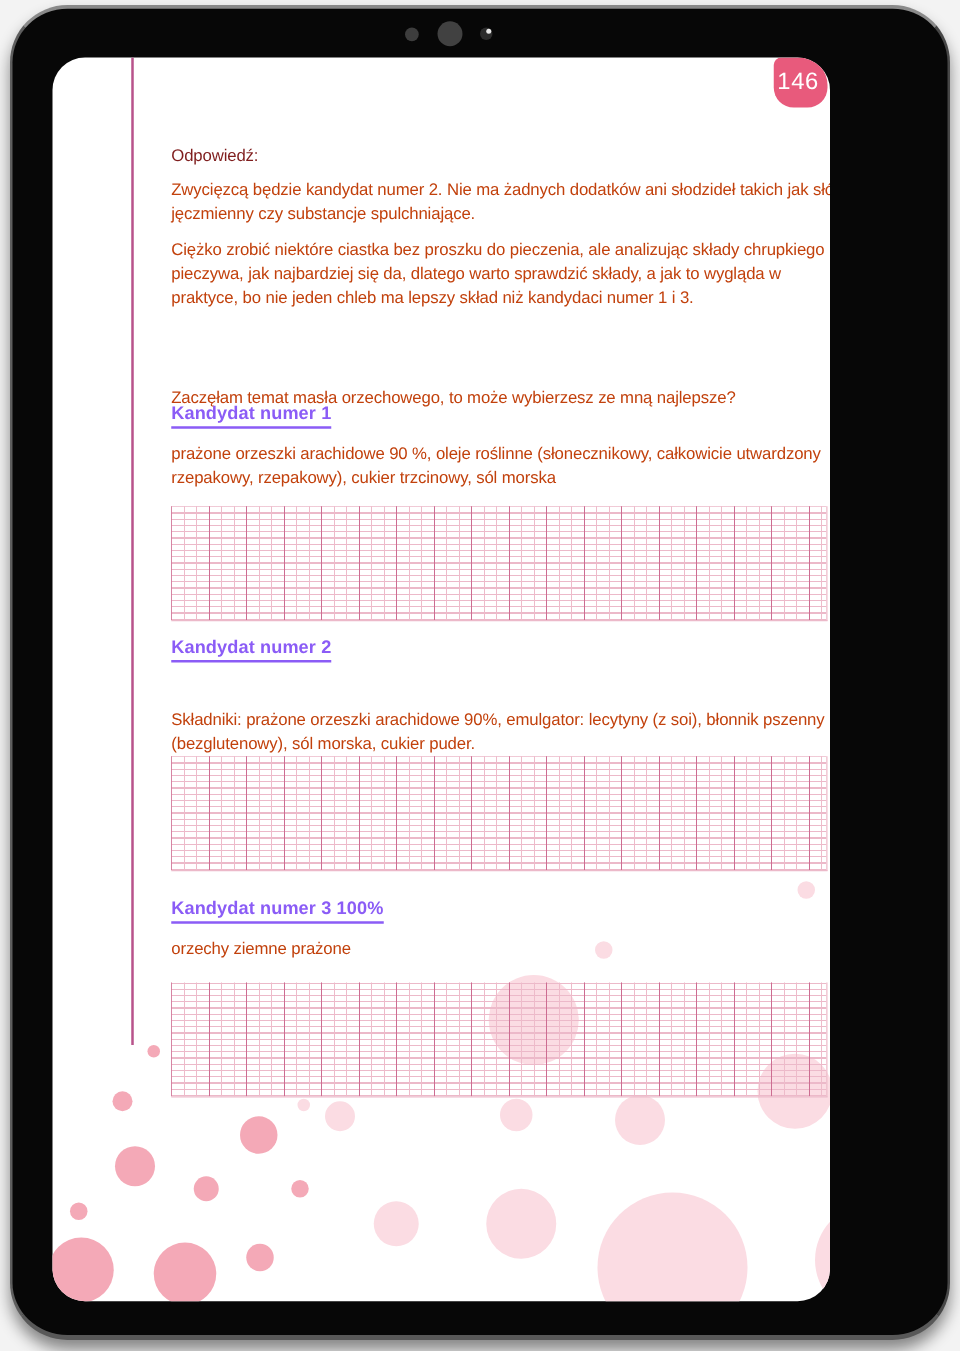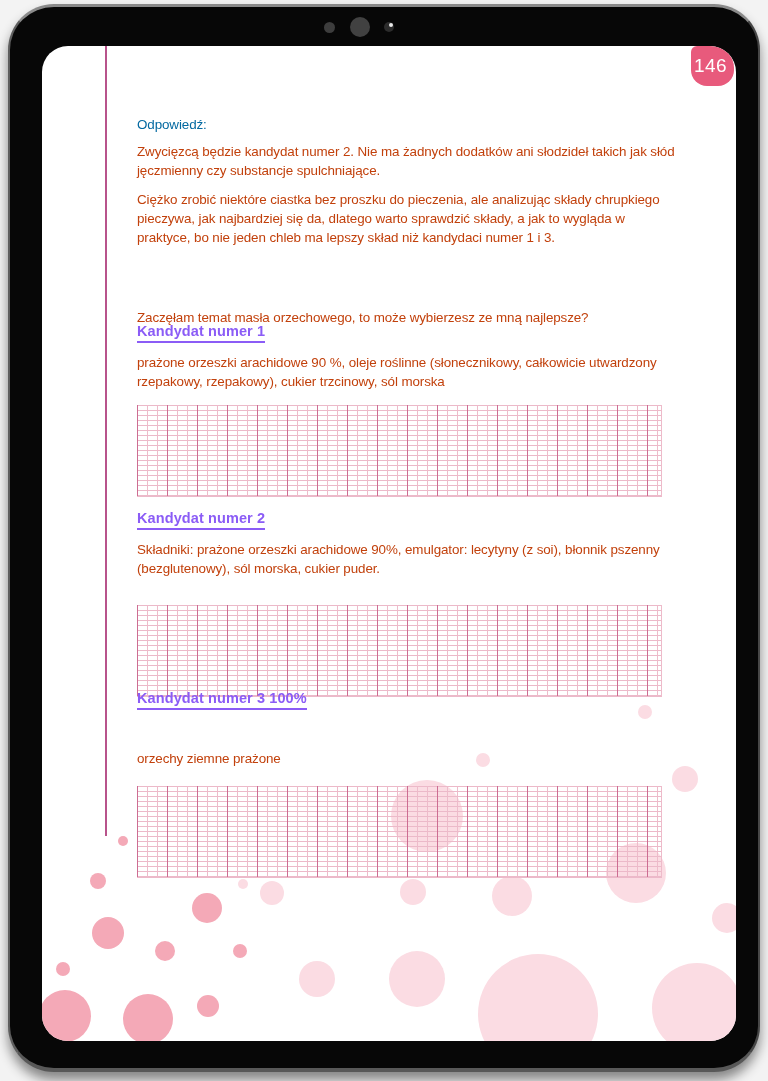--- a/index.html
+++ b/index.html
@@ -19,41 +19,41 @@
     box-sizing:border-box;
     box-shadow:0 8px 12px rgba(0,0,0,.45);
   }
   .cam-dot{position:absolute;border-radius:50%;}
   .cam-a{left:314px;top:15px;width:11px;height:11px;background:#3d3d3d;}
   .cam-b{left:340px;top:10px;width:20px;height:20px;background:#414141;}
   .cam-c{left:374px;top:15px;width:10px;height:10px;background:#2c2c2c;}
   .cam-glint{position:absolute;left:5px;top:1px;width:4px;height:4px;border-radius:50%;background:#e8e8e8;}
   
   .screen{
-    position:absolute;left:32px;top:39px;width:694px;height:995px;
+    position:absolute;left:32px;top:39px;width:622px;height:995px;
     background:#ffffff;border-radius:26px;overflow:hidden;
   }
   
   .dot{position:absolute;border-radius:50%;z-index:0;}
   .dot-light{background:#fbdce3;}
   .dot-dark{background:#f4a9b7;}
   
   .rule-left{position:absolute;left:63px;top:0;width:2px;height:790px;background:#b8538b;z-index:2;}
   .page-badge{
     position:absolute;right:2px;top:0;width:43px;height:40px;
     background:#e85a7c;border-radius:6px 22px 16px 16px;
     display:flex;align-items:center;justify-content:center;
     color:#ffffff;font-size:19px;padding-right:4px;box-sizing:border-box;
     z-index:3;letter-spacing:0.5px;
   }
   .txt{
     position:absolute;left:95px;width:543px;z-index:2;
     color:#c2410c;font-size:13.4px;line-height:19px;letter-spacing:-0.1px;
   }
-  .answer-label{color:#0369a1;}
+  .answer-label{color:#7f1d1d;}
   .cand-heading{
     position:absolute;left:95px;z-index:2;
     color:#8b5cf6;font-size:14.5px;font-weight:bold;letter-spacing:0.1px;
   }
   .cand-heading span{display:inline-block;border-bottom:2px solid currentColor;padding-bottom:2px;}
   
   .writing-grid{
     position:absolute;left:95px;width:524px;height:91px;z-index:1;
     background-image:
       repeating-linear-gradient(to right, rgba(199,95,136,.85) 0 1px, transparent 1px 30px),
@@ -113,23 +113,23 @@
 
     <div class="cand-heading" style="top:277px;">
       <span>Kandydat numer 1</span>
     </div>
     <div class="txt" style="top:307px;">prażone orzeszki arachidowe 90 %, oleje roślinne (słonecznikowy, całkowicie utwardzony rzepakowy, rzepakowy), cukier trzcinowy, sól morska</div>
     <div class="writing-grid" style="top:359px;"></div>
 
     <div class="cand-heading" style="top:464px;">
       <span>Kandydat numer 2</span>
     </div>
-    <div class="txt" style="top:494px;">Składniki: prażone orzeszki arachidowe 90%, emulgator: lecytyny (z soi), błonnik pszenny (bezglutenowy), sól morska, cukier puder.</div>
+    <div class="txt" style="top:520px;">Składniki: prażone orzeszki arachidowe 90%, emulgator: lecytyny (z soi), błonnik pszenny (bezglutenowy), sól morska, cukier puder.</div>
     <div class="writing-grid" style="top:559px;"></div>
 
-    <div class="cand-heading" style="top:644px;">
+    <div class="cand-heading" style="top:673px;">
       <span>Kandydat numer 3 100%</span>
     </div>
     <div class="txt" style="top:703px;">orzechy ziemne prażone</div>
     <div class="writing-grid" style="top:740px;"></div>
 
   </div>
 </div>
 
 </body></html>

